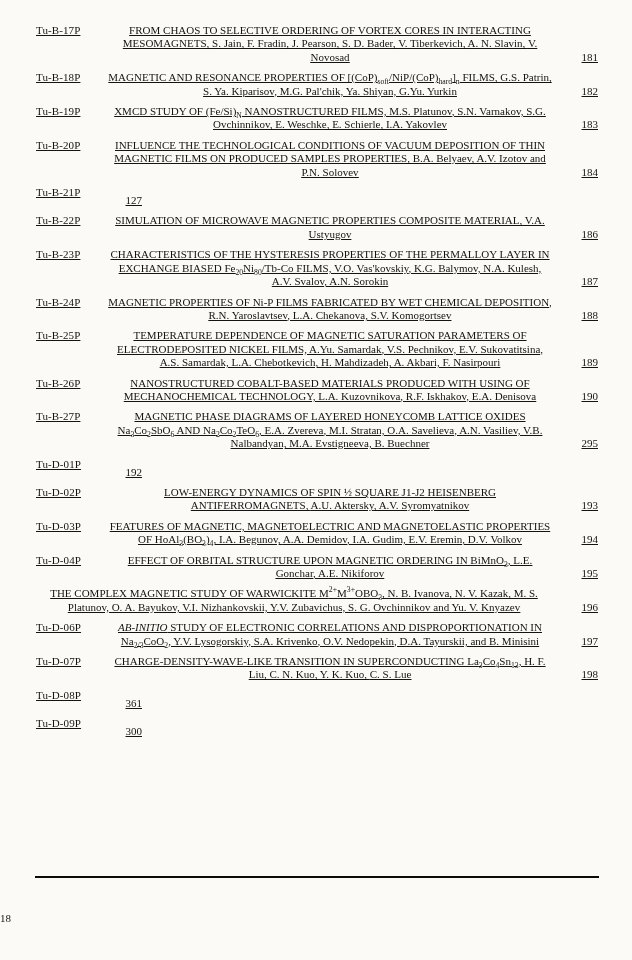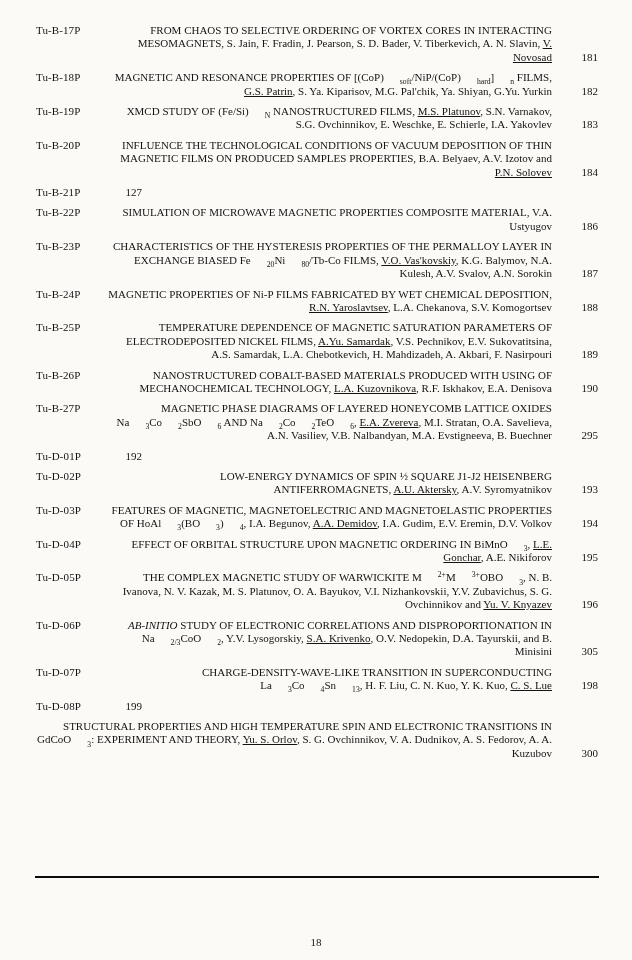--- a/index.html
+++ b/index.html
@@ -15,63 +15,63 @@
     background: #fbfaf6;
     color: #141414;
     font-family: "Liberation Serif", "DejaVu Serif", serif;
     font-size: 11px;
     line-height: 13.4px;
     overflow: hidden;
     box-sizing: border-box;
   }
   .toc-list {
     padding: 24px 34px 0 36px;
+    text-decoration: underline;
   }
   .toc-row {
     display: flex;
     margin-bottom: 7px;
   }
   .code-col {
     flex: 0 0 72px;
     letter-spacing: 0.1px;
   }
   .text-col {
     flex: 1 1 auto;
     padding-right: 12px;
-    text-align: right;
+    text-align: center;
   }
   .page-col {
     flex: 0 0 34px;
     text-align: right;
     align-self: flex-end;
+    margin-top: 8px;
   }
   .text-col sub, .text-col sup {
     font-size: 0.7em;
     line-height: 0;
-    padding-left: 16px;
   }
   .text-col u {
     text-decoration: underline;
     text-underline-offset: 1px;
   }
   .footer-divider {
     position: absolute;
     left: 35px;
     right: 33px;
     top: 876px;
     border-top: 2px solid #0a0a0a;
   }
   .footer-page-number {
     position: absolute;
     top: 912px;
     left: 0;
     width: 100%;
-    text-align: center;
+    text-align: left;
     font-size: 11px;
-    margin-top: 24px;
   }
 </style>
 </head>
 <body>
 
 <div class="scan-page">
 
   <div class="toc-list">
     <div class="toc-row">
       <div class="code-col">Tu-B-17P</div>
@@ -155,44 +155,43 @@
       <div class="page-col">194</div>
     </div>
 
     <div class="toc-row">
       <div class="code-col">Tu-D-04P</div>
       <div class="text-col">EFFECT OF ORBITAL STRUCTURE UPON MAGNETIC ORDERING IN BiMnO<sub>3</sub>, <u>L.E. Gonchar</u>, A.E. Nikiforov</div>
       <div class="page-col">195</div>
     </div>
 
     <div class="toc-row">
-      <div class="code-col">Tu-D-05P</div>
       <div class="text-col">THE COMPLEX MAGNETIC STUDY OF WARWICKITE M<sup>2+</sup>M<sup>3+</sup>OBO<sub>3</sub>, N. B. Ivanova, N. V. Kazak, M. S. Platunov, O. A. Bayukov, V.I. Nizhankovskii, Y.V. Zubavichus, S. G. Ovchinnikov and <u>Yu. V. Knyazev</u></div>
       <div class="page-col">196</div>
     </div>
 
     <div class="toc-row">
       <div class="code-col">Tu-D-06P</div>
       <div class="text-col"><i>AB-INITIO</i> STUDY OF ELECTRONIC CORRELATIONS AND DISPROPORTIONATION IN Na<sub>2/3</sub>CoO<sub>2</sub>, Y.V. Lysogorskiy, <u>S.A. Krivenko</u>, O.V. Nedopekin, D.A. Tayurskii, and B. Minisini</div>
-      <div class="page-col">305</div>
+      <div class="page-col">197</div>
     </div>
 
     <div class="toc-row">
       <div class="code-col">Tu-D-07P</div>
       <div class="text-col">CHARGE-DENSITY-WAVE-LIKE TRANSITION IN SUPERCONDUCTING La<sub>3</sub>Co<sub>4</sub>Sn<sub>13</sub>, H. F. Liu, C. N. Kuo, Y. K. Kuo, <u>C. S. Lue</u></div>
       <div class="page-col">198</div>
     </div>
 
     <div class="toc-row">
       <div class="code-col">Tu-D-08P</div>
-      <div class="page-col">199</div>
+      <div class="page-col">361</div>
     </div>
 
     <div class="toc-row">
-      <div class="text-col">STRUCTURAL PROPERTIES AND HIGH TEMPERATURE SPIN AND ELECTRONIC TRANSITIONS IN GdCoO<sub>3</sub>: EXPERIMENT AND THEORY, <u>Yu. S. Orlov</u>, S. G. Ovchinnikov, V. A. Dudnikov, A. S. Fedorov, A. A. Kuzubov</div>
+      <div class="code-col">Tu-D-09P</div>
       <div class="page-col">300</div>
     </div>
   </div>
 
   <div class="footer-divider"></div>
 
   <div class="footer-page-number">18</div>
 
 </div>
 

